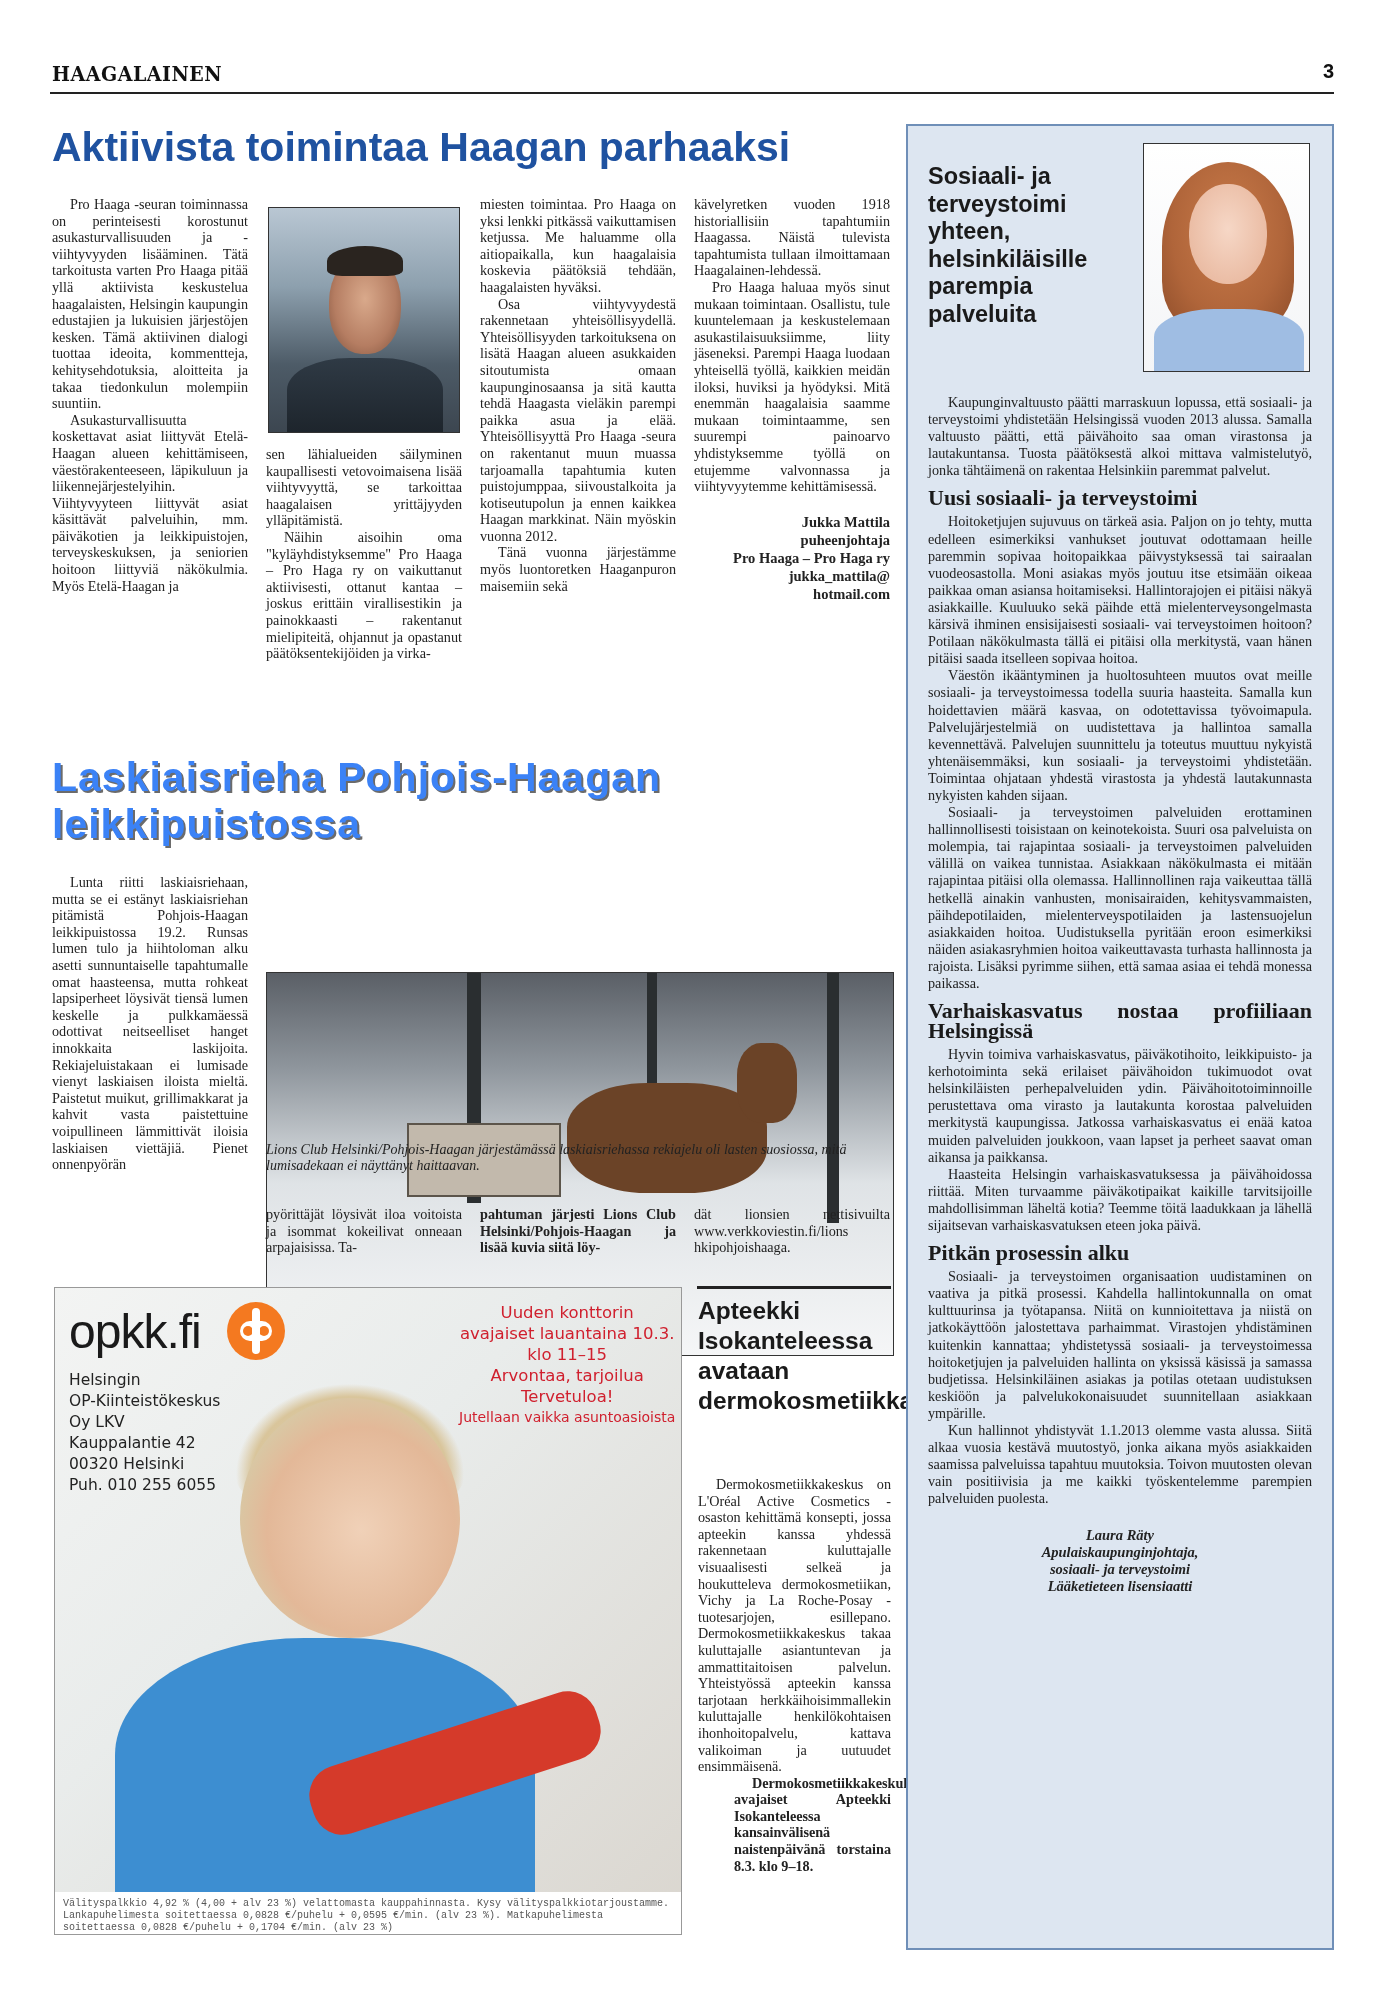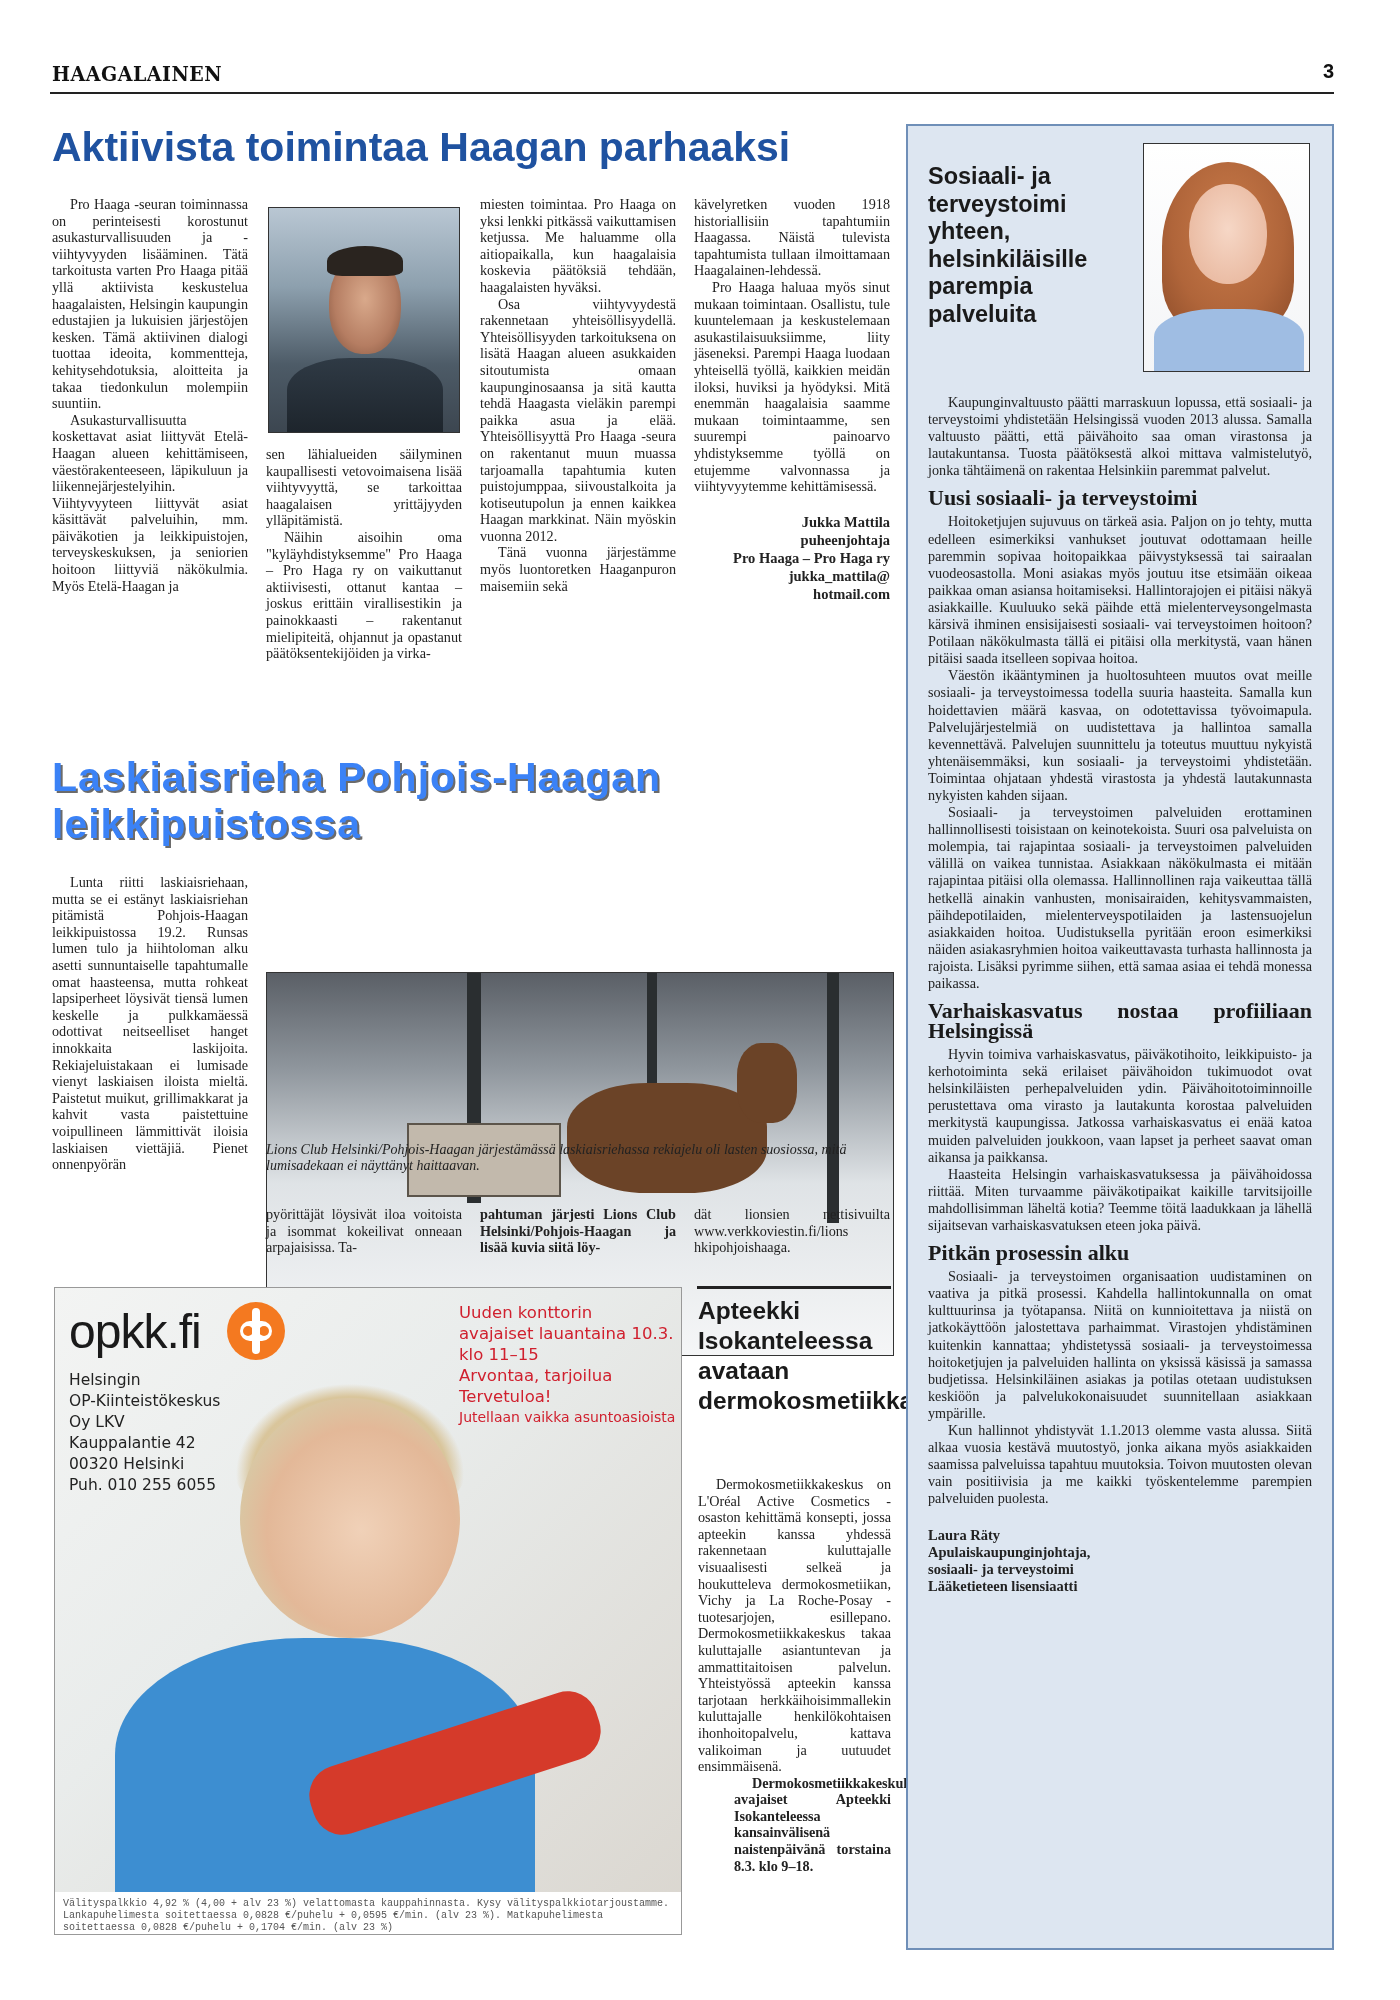--- a/index.html
+++ b/index.html
@@ -24,39 +24,39 @@
   .sled { position:absolute; background:#c2b9ac; border:2px solid #5c554b; }
   .yellow-title { left:52px; top:754px; font-family:"Liberation Sans", sans-serif; font-weight:900; font-size:41px; line-height:47px; color:#3b82f6; text-shadow:2px 2px 0 #6b6b6b; letter-spacing:1px; z-index:3; }
   .caption { left:266px; top:1142px; width:628px; font-style:italic; font-size:14px; line-height:16px; }
   .ad { left:54px; top:1287px; width:628px; height:648px; border:1px solid #999; box-sizing:border-box; background:linear-gradient(135deg,#f3f4f3 0%,#e9eceb 40%,#dad6cf 100%); overflow:hidden; }
   .ad-logo { left:14px; top:16px; font-family:"Liberation Sans", sans-serif; font-size:48px; color:#1a1a1a; letter-spacing:-1px; }
   .op-circle { left:172px; top:14px; width:58px; height:58px; border-radius:50%; background:#f47920; }
   .op-inner { position:absolute; left:13px; top:19px; width:32px; height:20px; border-radius:10px; background:#fff; }
   .op-dot { position:absolute; width:10px; height:10px; border-radius:50%; background:#f47920; top:5px; }
   .op-bar { position:absolute; left:25px; top:6px; width:8px; height:46px; background:#fff; border-radius:4px; }
   .ad-addr { left:14px; top:82px; font-family:"DejaVu Sans", sans-serif; font-size:15.5px; line-height:21px; color:#222; }
-  .ad-red { left:404px; top:14px; font-family:"DejaVu Sans", sans-serif; font-size:16.5px; line-height:21px; color:#d0202e; }
+  .ad-red { left:404px; top:14px; font-family:"DejaVu Sans", sans-serif; font-size:16.5px; line-height:21px; color:#d0202e;text-align:center; }
   .ad-red .small { font-size:14px; }
   .child { position:absolute; left:185px; top:110px; width:220px; height:240px; border-radius:50%; background:radial-gradient(ellipse at 55% 55%, #f0d1b8 0%, #e3b898 55%, #d8c9a5 75%, transparent 76%); }
   .child-hair { position:absolute; left:180px; top:95px; width:230px; height:130px; border-radius:50% 50% 30% 30%; background:radial-gradient(ellipse at 50% 70%, #e9dcc0 0%, #d9c59b 60%, transparent 70%); }
   .shirt { position:absolute; left:60px; top:350px; width:420px; height:260px; border-radius:45% 45% 0 0; background:#3d8ed1; }
   .guitar { position:absolute; left:250px; top:440px; width:300px; height:70px; background:#d53a2a; transform:rotate(-18deg); border-radius:30px; }
   .ad-foot { left:0; bottom:0; width:100%; height:42px; background:#fff; font-family:Liberation Mono, monospace; font-size:10px; line-height:12px; color:#555; padding:6px 8px; box-sizing:border-box; }
   .apt-rule { left:697px; top:1286px; width:194px; height:3px; background:#222; }
   .apt-title { left:698px; top:1296px; width:200px; font-family:"Liberation Sans", sans-serif; font-weight:bold; font-size:24.5px; line-height:30px; color:#1a1a1a; }
   .sidebar { left:906px; top:124px; width:428px; height:1826px; border:2px solid #6f8fb8; box-sizing:border-box; background:#dde6f1; }
   .sb-title { left:928px; top:163px; width:210px; font-family:"Liberation Sans", sans-serif; font-weight:bold; font-size:23.5px; line-height:27.5px; color:#1a1a1a; }
   .woman-photo { left:1143px; top:143px; width:167px; height:229px; background:linear-gradient(180deg,#fff 0%,#f4f5f7 100%); position:absolute; }
   .w-hair { position:absolute; left:18px; top:18px; width:132px; height:170px; border-radius:50% 50% 30% 30%; background:radial-gradient(ellipse at 50% 40%, #c97b4a 0%, #b0653a 60%, #8e4d2a 100%); }
   .w-face { position:absolute; left:45px; top:40px; width:78px; height:100px; border-radius:48%; background:radial-gradient(ellipse at 50% 45%, #f6d7c6 0%, #e9b9a0 80%); }
   .w-shirt { position:absolute; left:10px; top:165px; width:150px; height:70px; border-radius:40% 40% 0 0; background:#9fbde3; }
   .sb-body { position:absolute; left:928px; width:384px; font-size:14.2px; line-height:17.1px; text-align:justify; }
   .sb-body p { margin:0; text-indent:20px; }
   .sb-h { font-weight:bold; font-size:22px; line-height:20px; margin:9px 0 5px 0; color:#1a1a1a; }
-  .sb-sig { text-align:left; font-weight:bold; font-size:14.5px; line-height:17px; }
+  .sb-sig { text-align:center; font-weight:bold; font-size:14.5px; line-height:17px;font-style:italic; }
 </style>
 </head>
 <body>
 
 <div class="abs masthead">HAAGALAINEN</div>
 <div class="abs pagenum">3</div>
 <div class="abs toprule"></div>
 
 <div class="abs headline">Aktiivista toimintaa Haagan parhaaksi</div>
 

